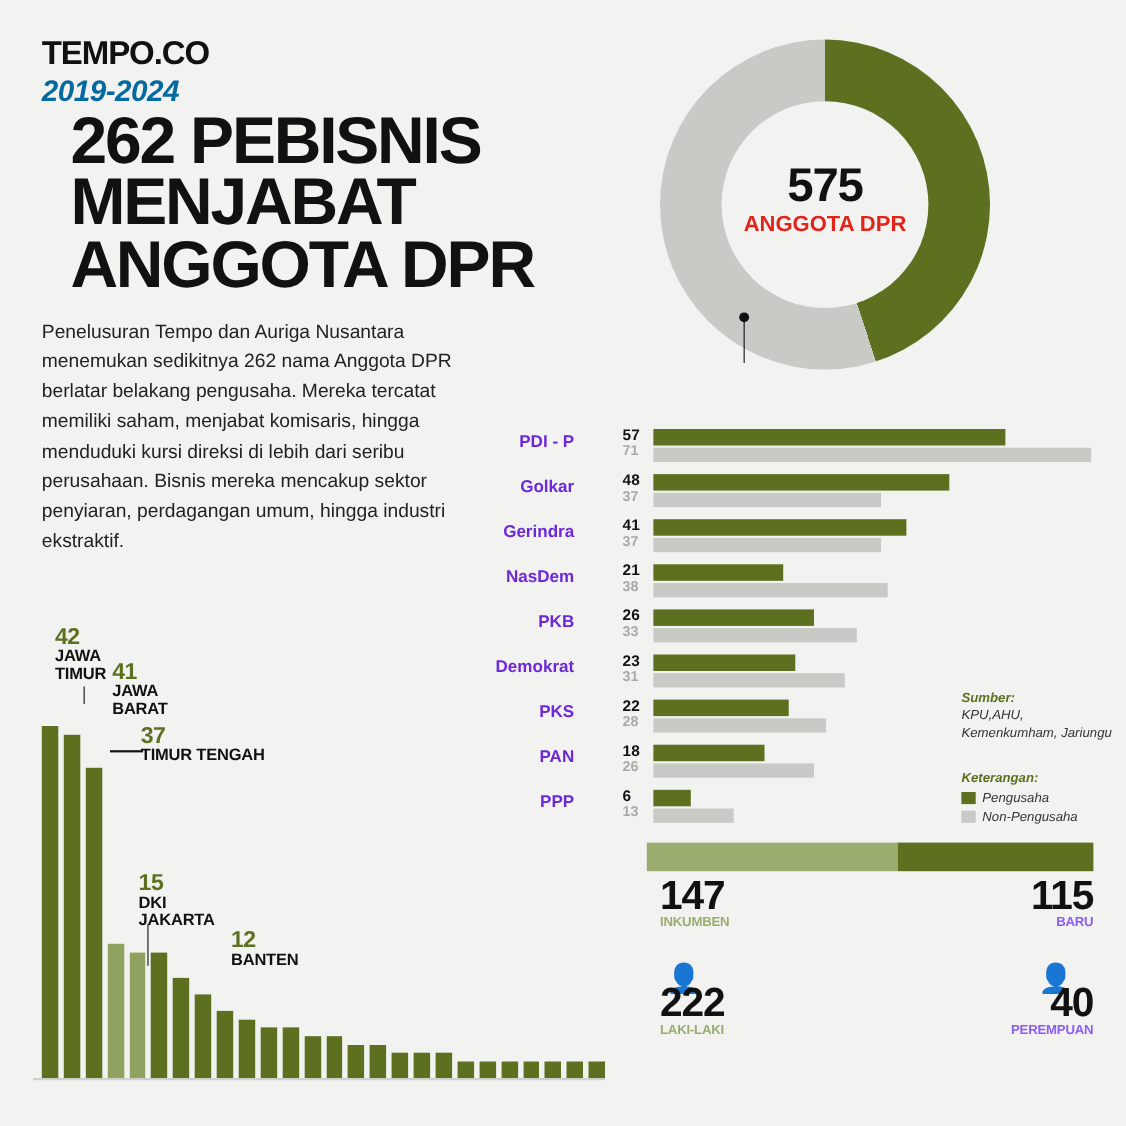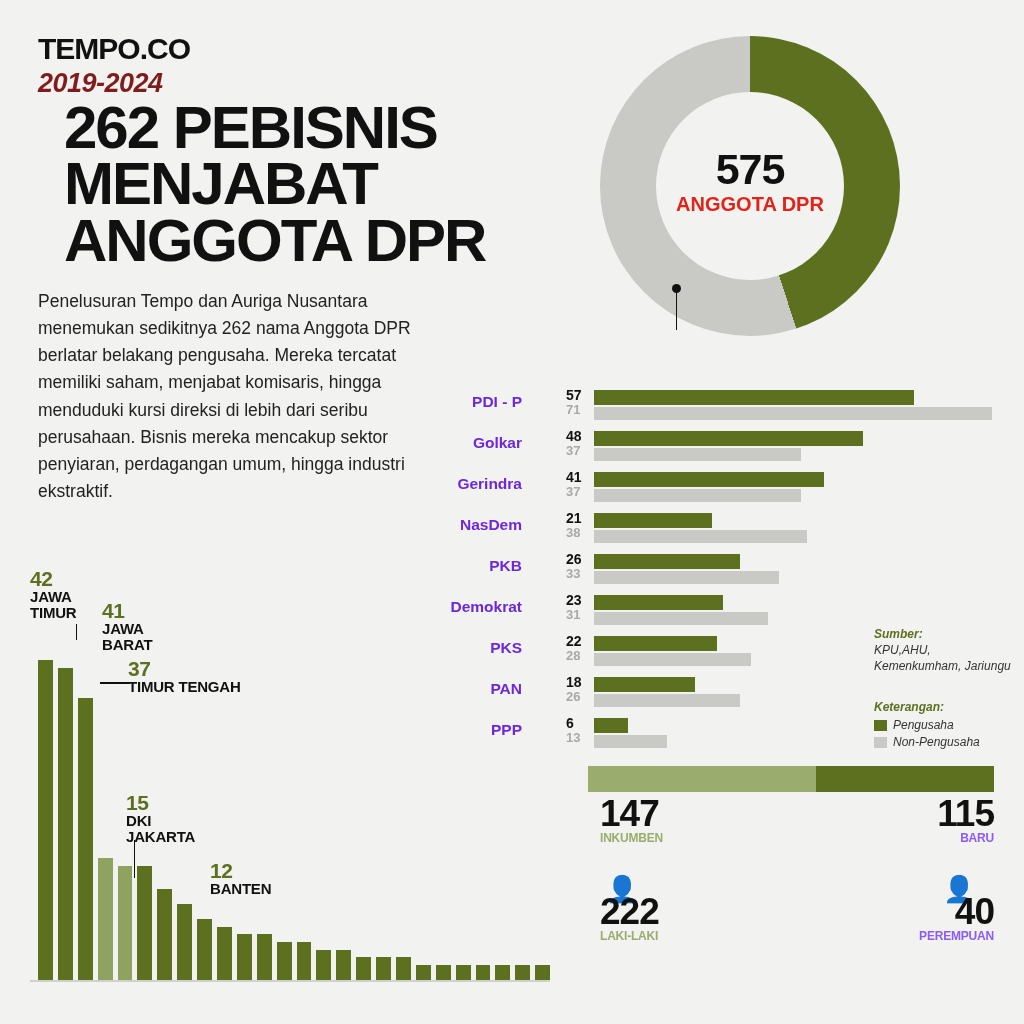--- a/index.html
+++ b/index.html
@@ -9,21 +9,21 @@
     font-family:"Liberation Sans", sans-serif;
     color:#1a1a1a;
     overflow:hidden;
     position:relative;
   }
   .root{position:relative;width:1024px;height:1024px;}
 
   
   .logo{position:absolute;left:38px;top:32px;font-size:30px;font-weight:bold;letter-spacing:-1px;color:#111;}
   .logo .co{color:#111;}
-  .years{position:absolute;left:38px;top:68px;font-size:27px;font-weight:bold;color:#7f1d1d;letter-spacing:-0.5px;font-style:italic;}
+  .years{position:absolute;left:38px;top:68px;font-size:27px;font-weight:bold;color:#0369a1;letter-spacing:-0.5px;font-style:italic;}
   .headline{position:absolute;left:36px;top:100px;width:600px;font-size:60px;line-height:0.94;font-weight:bold;letter-spacing:-2px;color:#111;text-transform:uppercase;margin-left:28px;}
   .headline div{white-space:nowrap;}
 
   .lede{position:absolute;left:38px;top:288px;width:420px;font-size:17.5px;line-height:1.55;color:#222;}
 
   
   .donut-wrap{position:absolute;left:600px;top:36px;width:300px;height:300px;}
   .donut{width:300px;height:300px;border-radius:50%;
      background:conic-gradient(#5c7020 0deg 0deg, #5c7020 0deg 162deg, #c9c9c6 162deg 360deg);
      position:relative;}
@@ -304,40 +304,40 @@
         <div class="pb" style="height: 22.8571px;"></div>
         <div class="pb" style="height: 15.2381px;"></div>
         <div class="pb" style="height: 15.2381px;"></div>
         <div class="pb" style="height: 15.2381px;"></div>
         <div class="pb" style="height: 15.2381px;"></div>
         <div class="pb" style="height: 15.2381px;"></div>
         <div class="pb" style="height: 15.2381px;"></div>
         <div class="pb" style="height: 15.2381px;"></div>
       </div>
 
-    <div class="an" style="left:0;top:-72px;">
+    <div class="an" style="left:20px;top:-72px;">
       <div class="n">42</div>
       <div class="t">JAWA<br>TIMUR</div>
     </div>
     <div class="an" style="left:72px;top:-40px;">
       <div class="n">41</div>
       <div class="t">JAWA<br>BARAT</div>
     </div>
     <div class="leader" style="left:46px;top:-16px;width:1px;height:16px;"></div>
     <div class="an" style="left:98px;top:18px;">
       <div class="n">37</div>
       <div class="t">TIMUR TENGAH</div>
     </div>
     <div class="leader" style="left:70px;top:42px;width:30px;height:2px;"></div>
 
     <div class="an" style="left:96px;top:152px;">
       <div class="n">15</div>
       <div class="t">DKI<br>JAKARTA</div>
     </div>
     <div class="leader" style="left:104px;top:200px;width:1px;height:38px;"></div>
 
-    <div class="an" style="left:180px;top:220px;">
+    <div class="an" style="left:180px;top:204px;">
       <div class="n">12</div>
       <div class="t">BANTEN</div>
     </div>
   </div>
 
 </div>
 
 </body></html>

